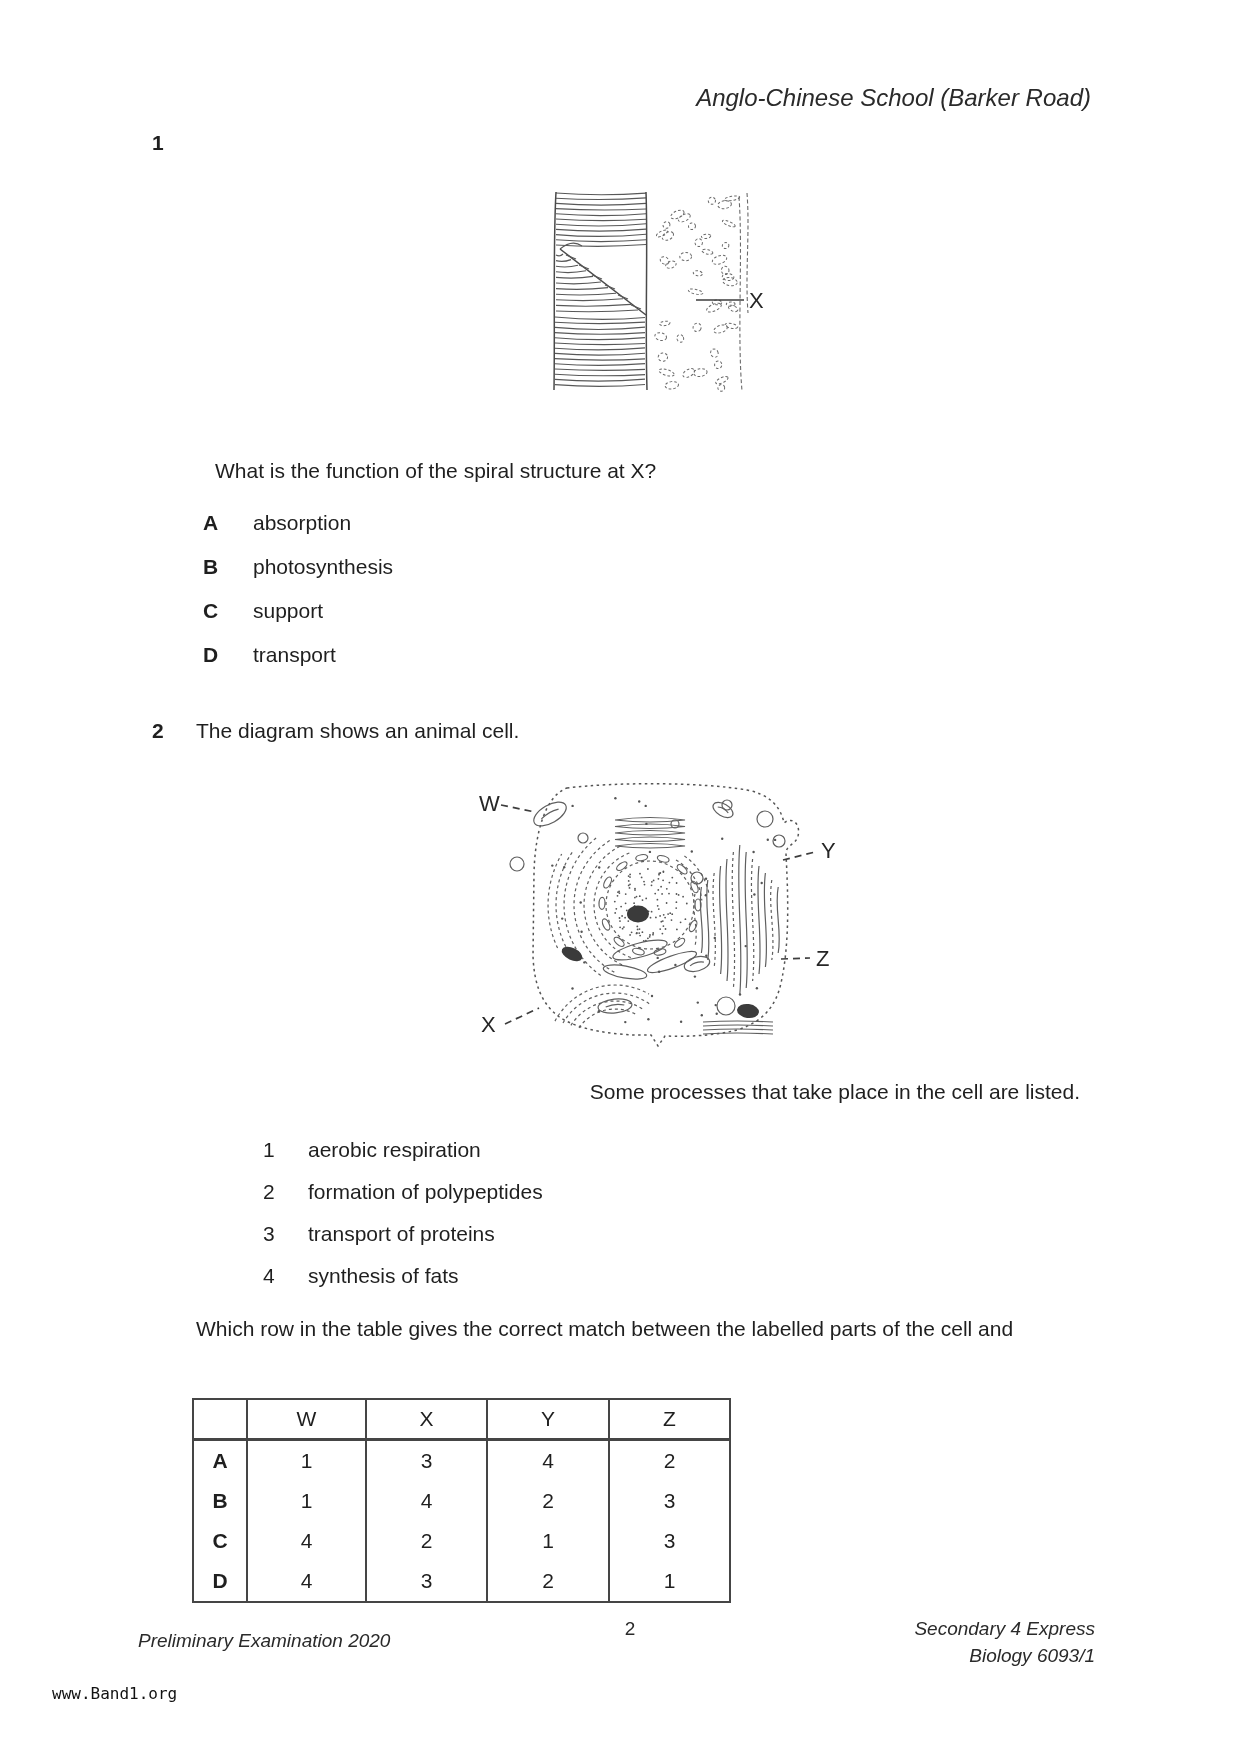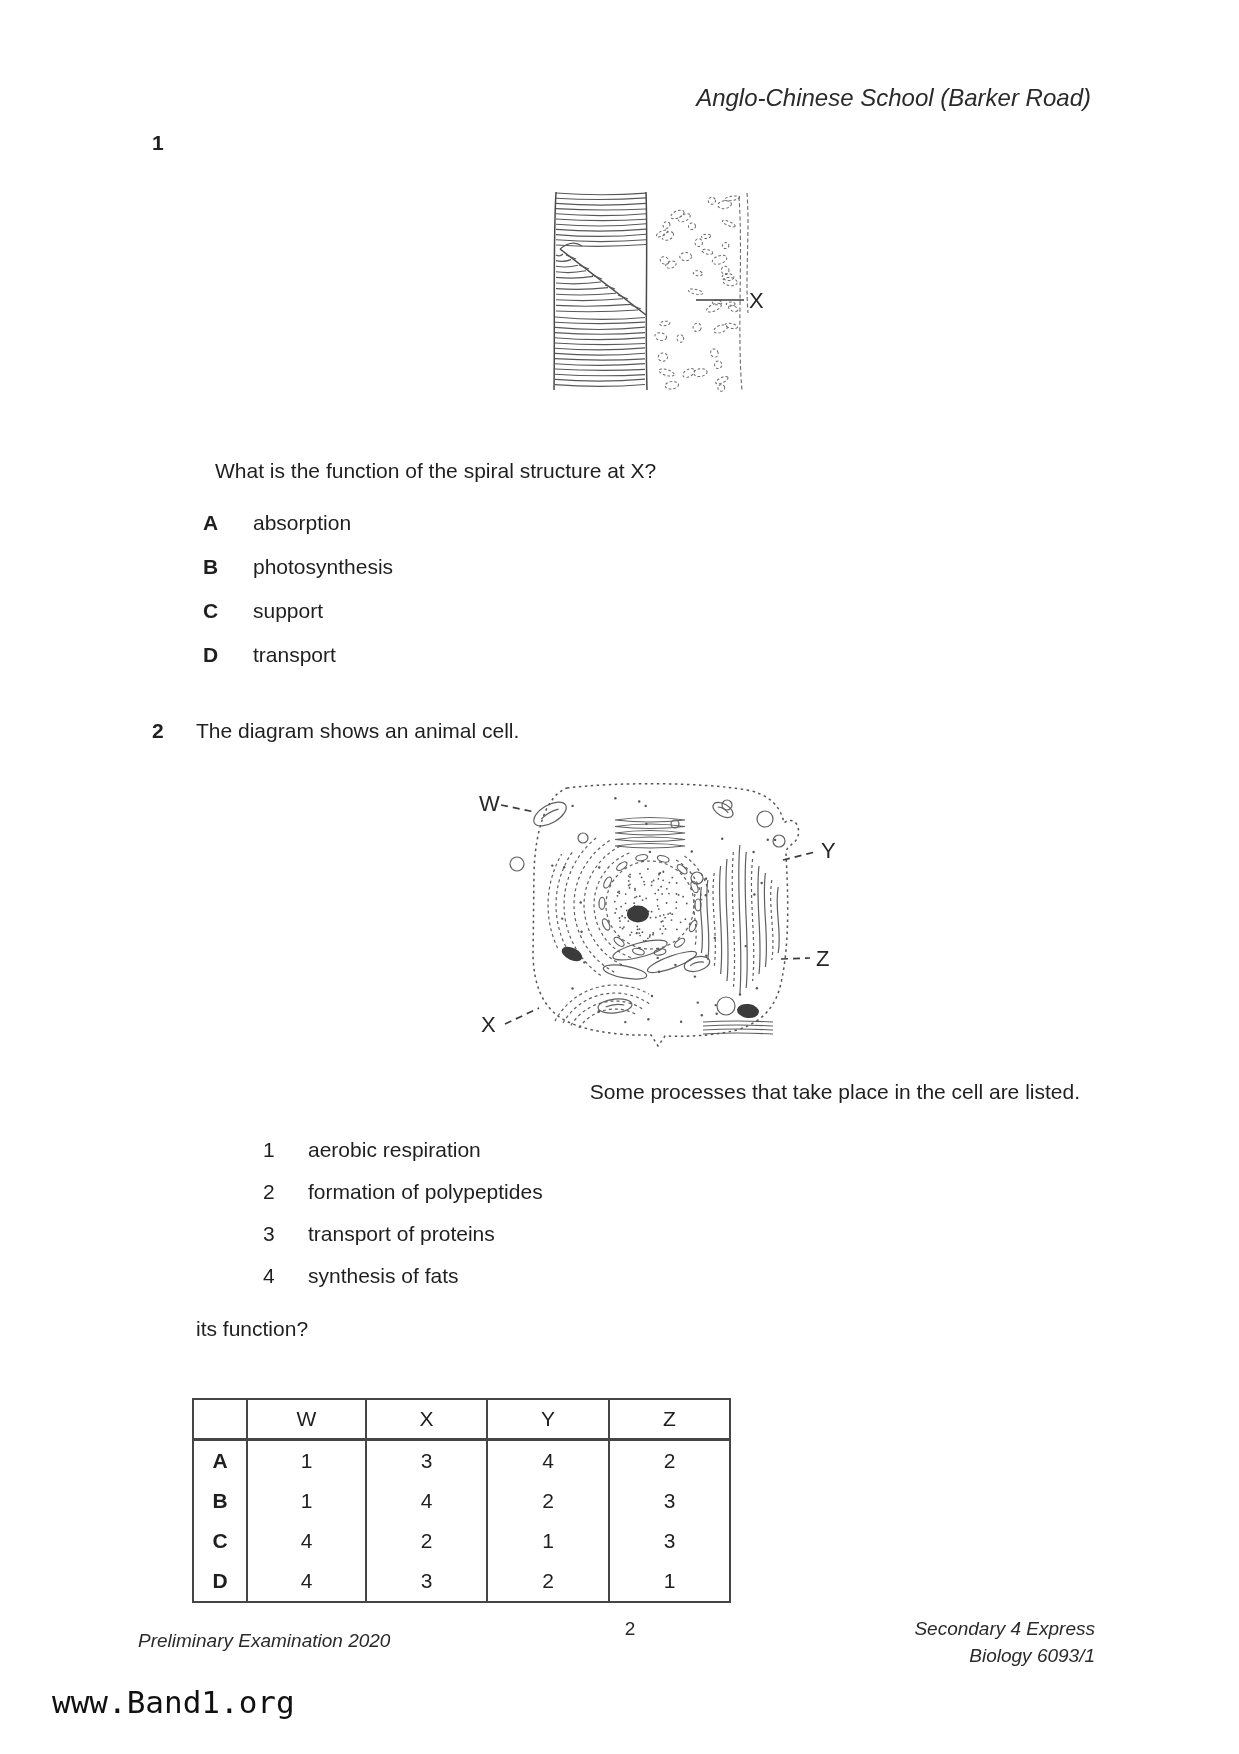--- a/index.html
+++ b/index.html
@@ -24,21 +24,21 @@
   .qtable th,.qtable td{padding:0;text-align:center;vertical-align:middle;
           border-left:2px solid #454545;border-right:2px solid #454545;}
   .qtable thead th{height:38px;font-weight:normal;border-bottom:3px solid #454545;}
   .qtable tbody th{font-weight:bold;}
   .qtable tbody td,.qtable tbody th{height:40px;}
   .qtable .c0{width:52px;}
   .qtable .c1{width:117px;}
   .qtable .c2{width:119px;}
   .qtable .c3{width:120px;}
   .qtable .c4{width:119px;}
-  .watermark{font-family:"DejaVu Sans Mono",monospace;font-size:31px;color:#111;}
+  .watermark{font-family:"DejaVu Sans Mono",monospace;font-size:16px;color:#111;}
   
   .ln{stroke:#585858;fill:none;stroke-width:1.15;}
   .ln2{stroke:#4a4a4a;fill:none;stroke-width:1.5;}
   .cellblob{stroke:#6b6b6b;fill:none;stroke-width:1;stroke-dasharray:2.6 2;}
   .blobln{stroke:#6b6b6b;fill:none;stroke-width:1.1;stroke-dasharray:4 2.5;}
   .sk{stroke:#5f5f5f;fill:none;stroke-width:1.2;}
   .skd{stroke:#5f5f5f;fill:none;stroke-width:1.2;stroke-dasharray:3 3;}
   .mem{stroke:#555;fill:none;stroke-width:1.5;stroke-dasharray:2.5 3.5;}
   .ptr{stroke:#3d3d3d;fill:none;stroke-width:1.7;}
   .ptrd{stroke:#3d3d3d;fill:none;stroke-width:1.7;stroke-dasharray:7 5;}
@@ -443,21 +443,21 @@
     <span class="procnum">3</span>
     <span>transport of proteins</span>
   </div>
   <div class="procrow">
     <span class="procnum">4</span>
     <span>synthesis of fats</span>
   </div>
 </div>
 
 <div class="abs body-text" style="left:196px;top:1316px;width:920px;">
-  <div>its function?</div>
+  <div style="margin-bottom:4px;">Which row in the table gives the correct match between the labelled parts of the cell and</div>
 </div>
 
 <table class="qtable abs" style="left:192px;top:1398px;">
   <thead>
     <tr>
       <th class="c0"></th>
       <th class="c1">W</th>
       <th class="c2">X</th>
       <th class="c3">Y</th>
       <th class="c4">Z</th>

